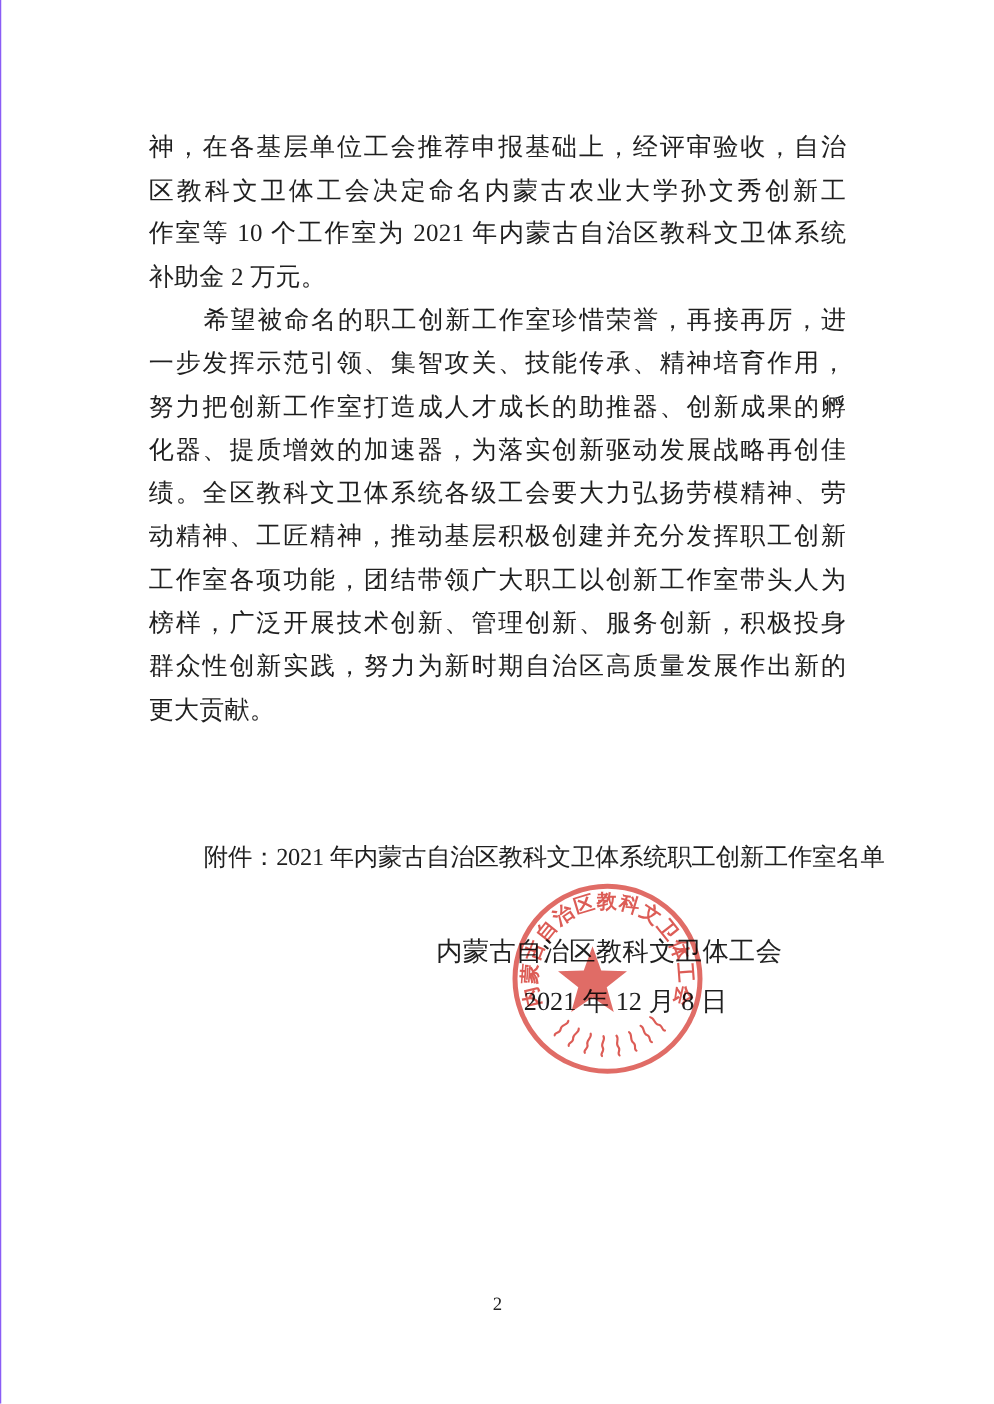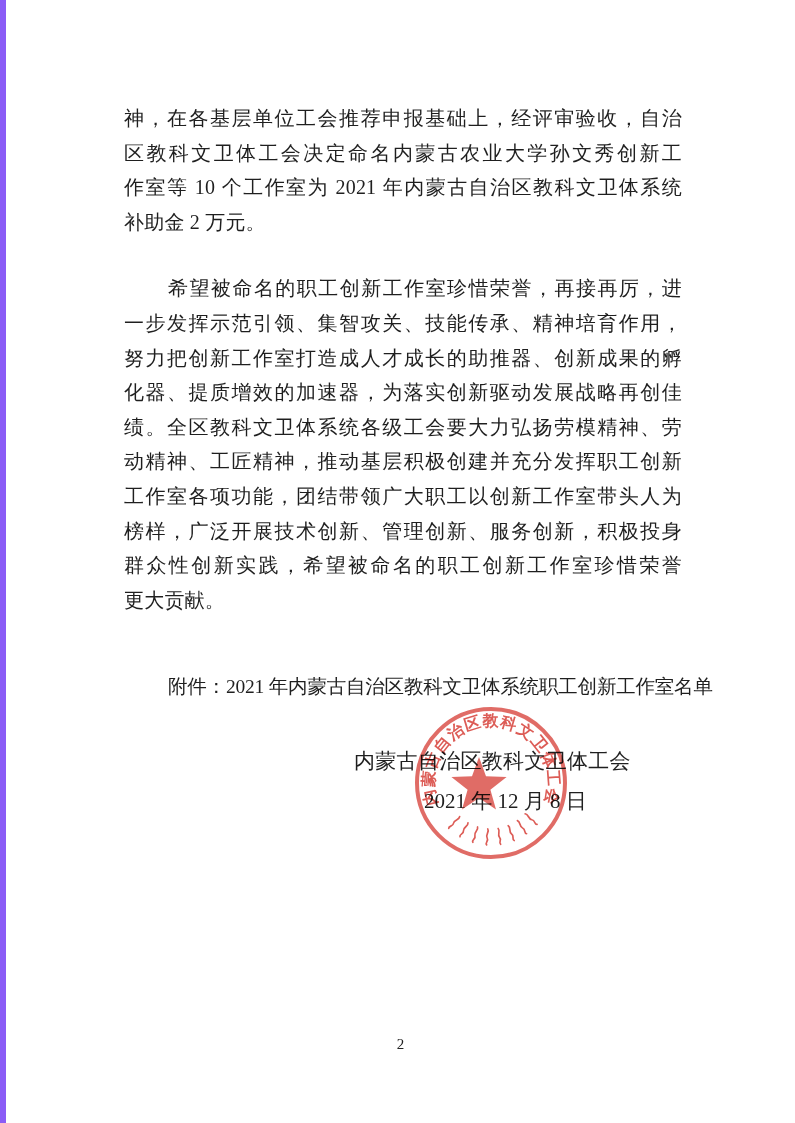--- a/index.html
+++ b/index.html
@@ -2,21 +2,21 @@
 <html><head>
 <meta charset="utf-8">
 <style>
   * { margin: 0; padding: 0; box-sizing: border-box; }
   html, body { background: #ffffff; }
   .page {
     position: relative;
     width: 795px;
     height: 1123px;
     background: #ffffff;
-    border-left: 6px solid #8b5cf6;
+    border-left: 1px solid #8b5cf6;
     font-family: "Liberation Serif", "DejaVu Serif", serif;
     color: #1f1f1f;
     overflow: hidden;
   }
   .body-text {
     position: absolute;
     left: 118px;
     top: 101px;
     width: 558px;
   }
@@ -26,21 +26,21 @@
     height: 34.6px;
     white-space: nowrap;
     letter-spacing: 0.2px;
   }
   .line.fill {
     white-space: normal;
     text-align: justify;
     text-align-last: justify;
     overflow: hidden;
   }
-  .line.indent { padding-left: 44px; margin-top: 32px; }
+  .line.indent { padding-left: 44px; }
   .attachment {
     position: absolute;
     left: 162px;
     top: 662px;
     font-size: 19.5px;
     line-height: 1.35;
     letter-spacing: -0.2px;
     white-space: nowrap;
     margin-top: 12px;
   }
@@ -100,21 +100,21 @@
     <div class="line fill">作室等 10 个工作室为 2021 年内蒙古自治区教科文卫体系统</div>
     <div class="line">补助金 2 万元。</div>
     <div class="line fill indent">希望被命名的职工创新工作室珍惜荣誉，再接再厉，进</div>
     <div class="line fill">一步发挥示范引领、集智攻关、技能传承、精神培育作用，</div>
     <div class="line fill">努力把创新工作室打造成人才成长的助推器、创新成果的孵</div>
     <div class="line fill">化器、提质增效的加速器，为落实创新驱动发展战略再创佳</div>
     <div class="line fill">绩。全区教科文卫体系统各级工会要大力弘扬劳模精神、劳</div>
     <div class="line fill">动精神、工匠精神，推动基层积极创建并充分发挥职工创新</div>
     <div class="line fill">工作室各项功能，团结带领广大职工以创新工作室带头人为</div>
     <div class="line fill">榜样，广泛开展技术创新、管理创新、服务创新，积极投身</div>
-    <div class="line fill">群众性创新实践，希望被命名的职工创新工作室珍惜荣誉</div>
+    <div class="line fill">群众性创新实践，努力为新时期自治区高质量发展作出新的</div>
     <div class="line">更大贡献。</div>
   </div>
 
   <div class="attachment">附件：2021 年内蒙古自治区教科文卫体系统职工创新工作室名单</div>
 
   <div class="signature">内蒙古自治区教科文卫体工会</div>
 
   <div class="date">2021 年 12 月 8 日</div>
 
   <div class="seal">

